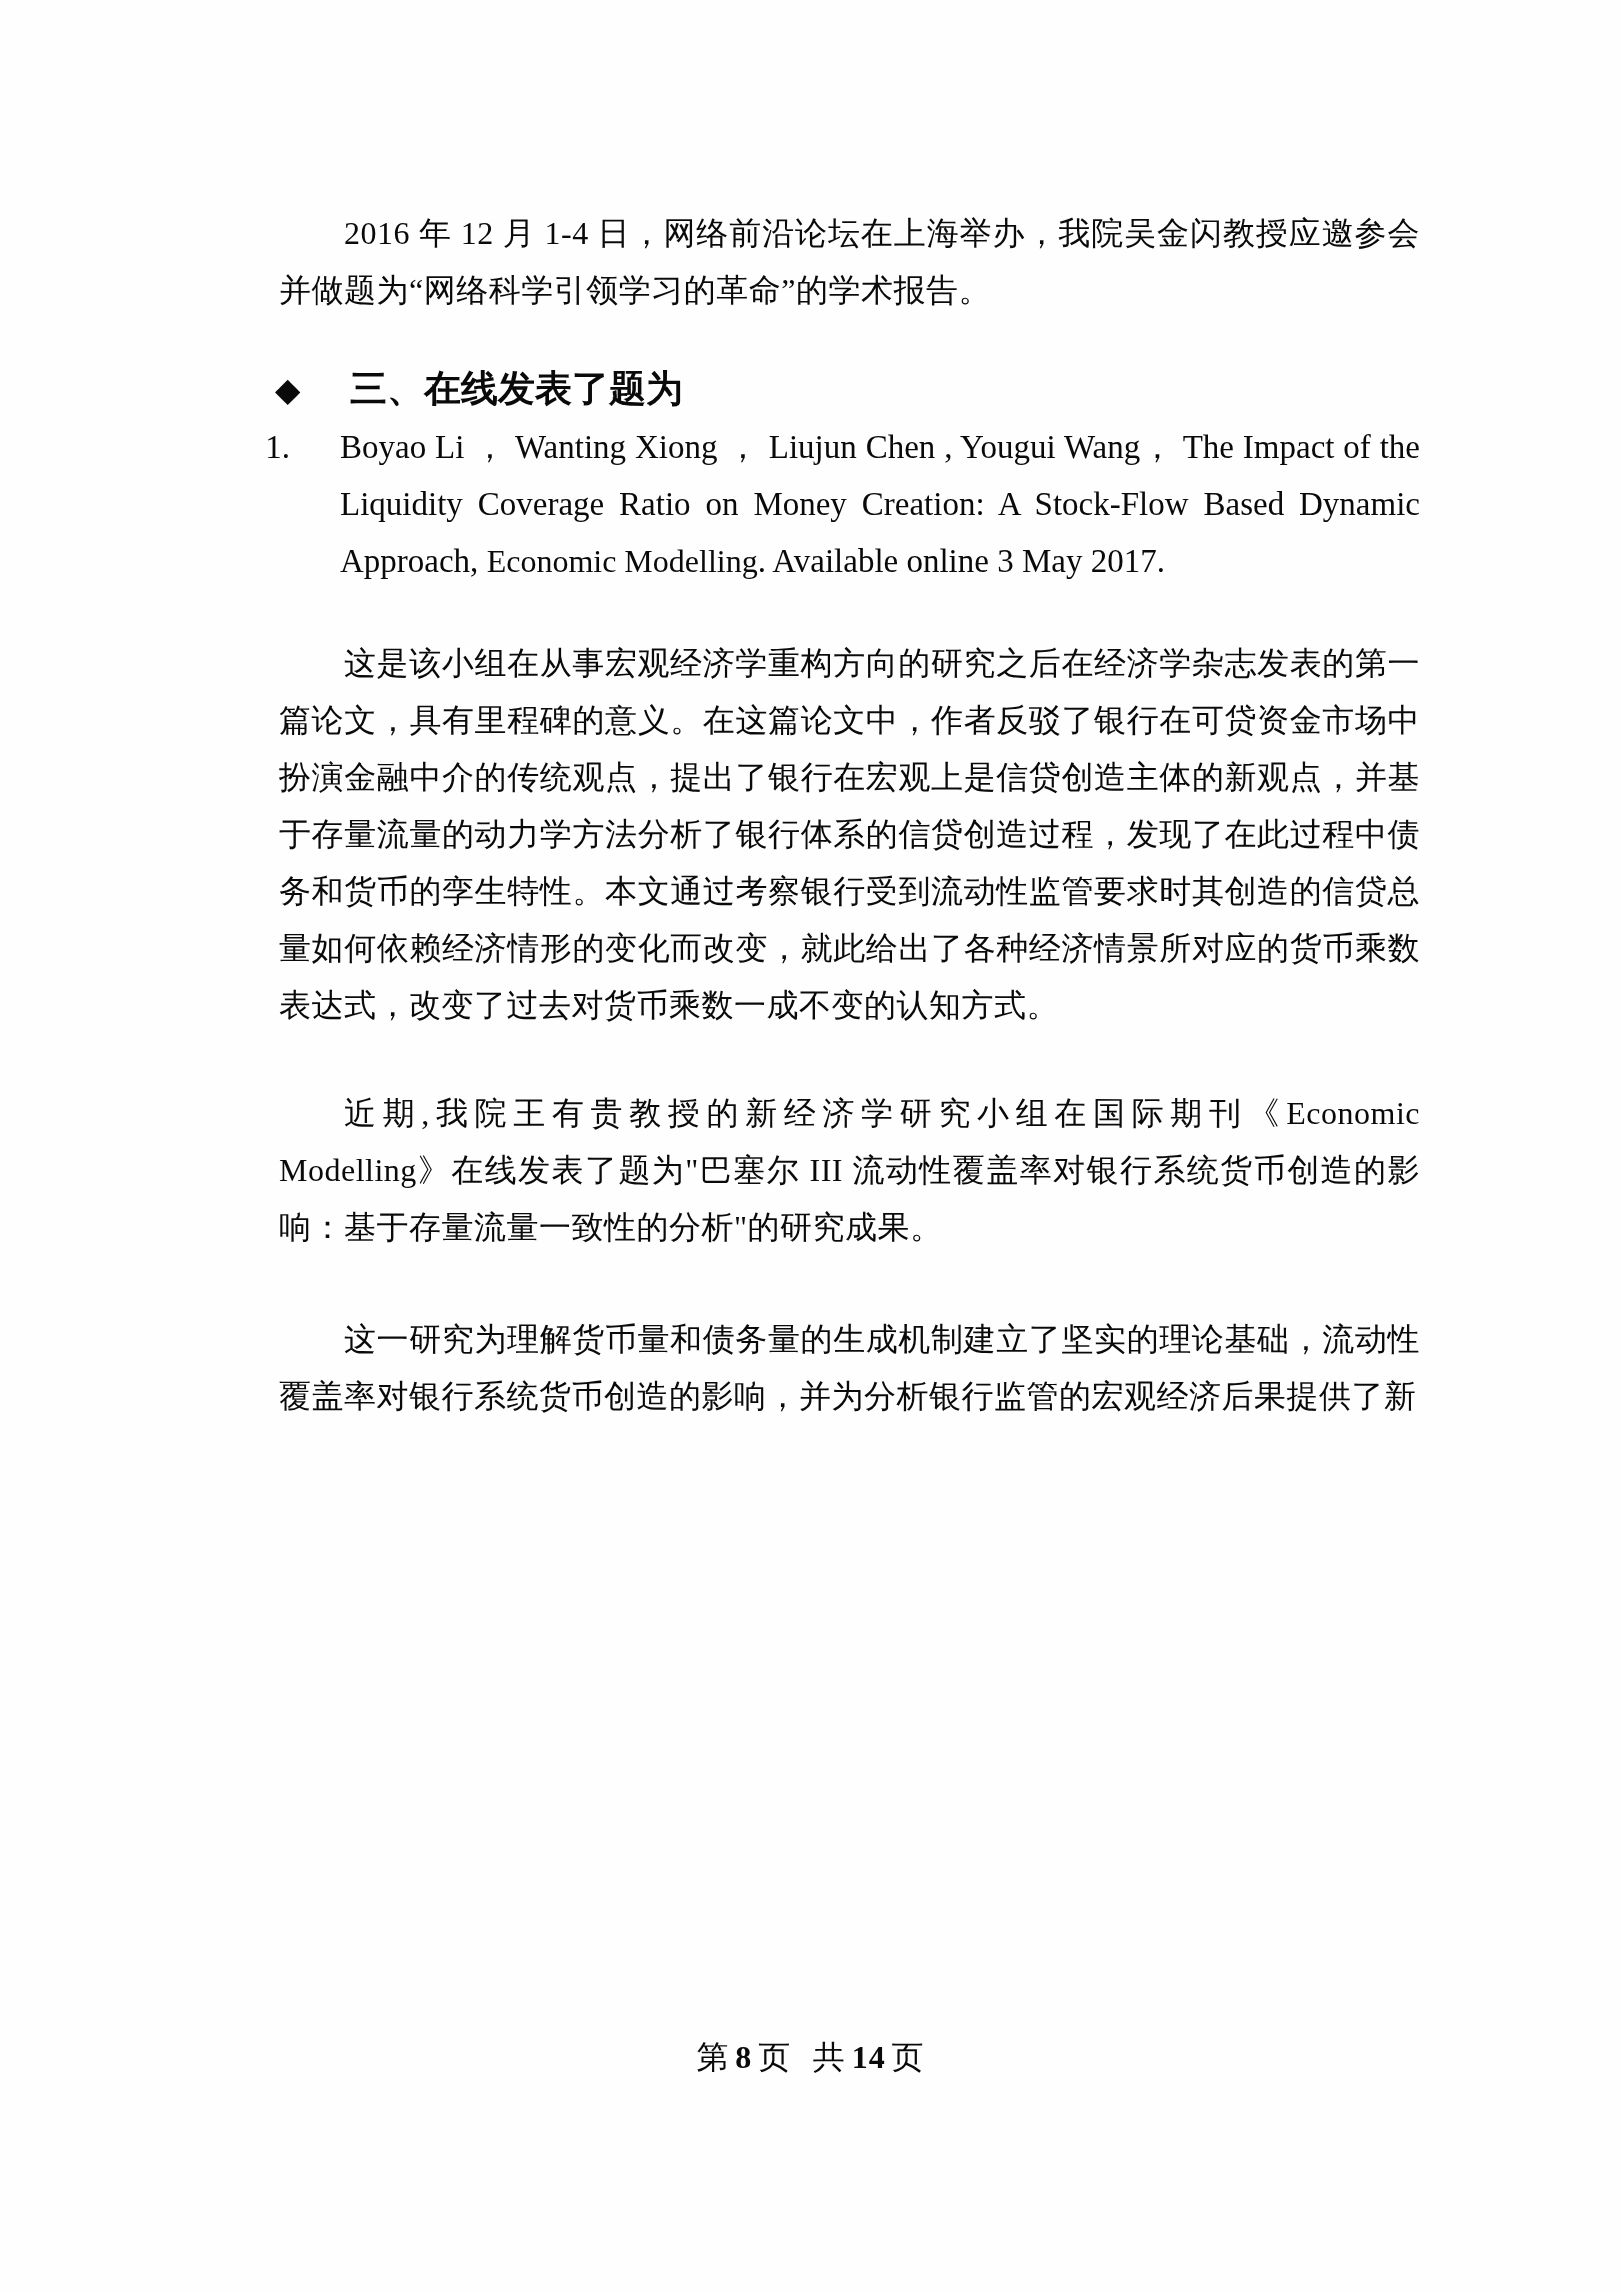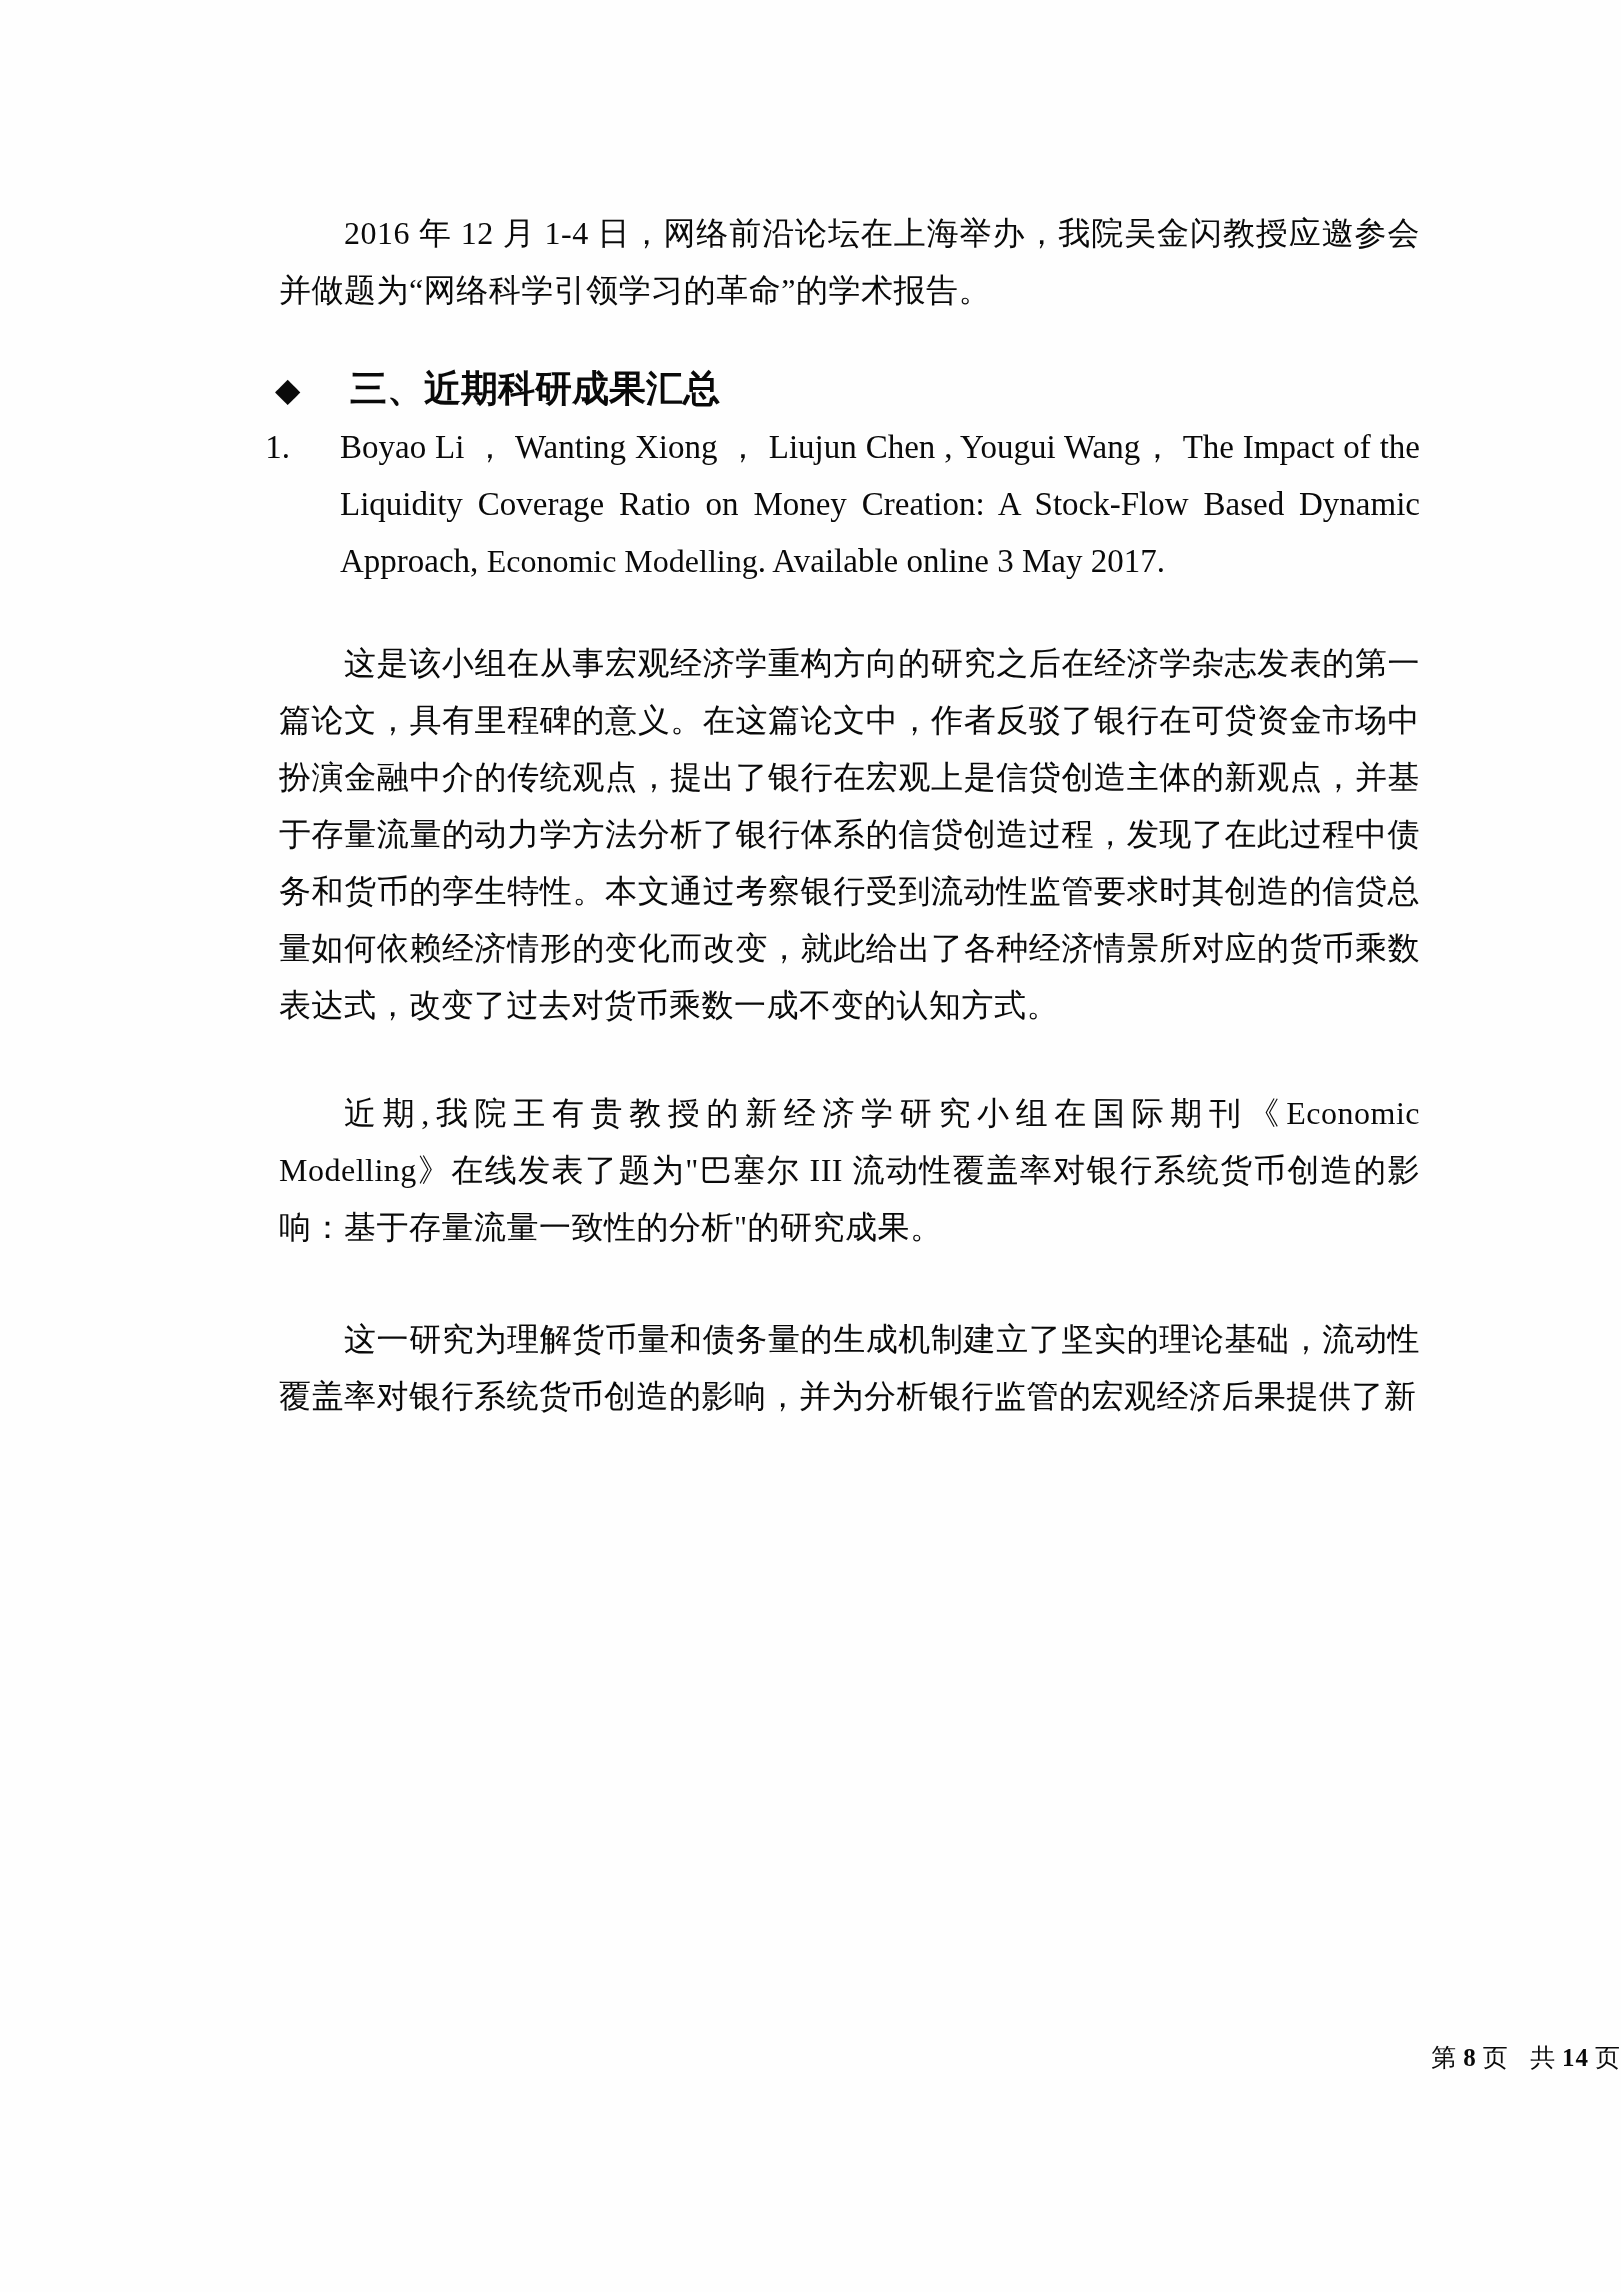--- a/index.html
+++ b/index.html
@@ -73,39 +73,39 @@
     text-align: justify;
     text-align-last: left;
   }
   .journal-name { font-size: 32px; }
 
   .page-footer {
     position: absolute;
     top: 2041px;
     left: 0;
     width: 100%;
-    text-align: right;
-    font-size: 25px;
+    text-align: center;
+    font-size: 32px;
     line-height: 33px;
     letter-spacing: 1px;
   }
   .page-footer .num { font-weight: bold; padding: 0 5.9px; }
   .page-footer .gap { display: inline-block; width: 21.6px; }
 </style>
 </head>
 <body>
 
 <div class="page">
   <div class="content">
 
     <p class="para indent para-event">2016 年 12 月 1-4 日，网络前沿论坛在上海举办，我院吴金闪教授应邀参会并做题为“网络科学引领学习的革命”的学术报告。</p>
 
     <div class="section-heading">
       <span class="diamond">◆</span>
-      <span>三、近期科研成果汇总</span>
+      <span>三、在线发表了题为</span>
     </div>
 
     <div class="pub-item">
       <span class="pub-number">1.</span>
       <div class="pub-text"><span>Boyao Li ， Wanting Xiong ， Liujun Chen , Yougui Wang， The Impact of the Liquidity Coverage Ratio on Money Creation: A Stock-Flow Based Dynamic Approach, </span><span class="journal-name">Economic Modelling</span><span>. Available online 3 May 2017.</span></div>
     </div>
 
 
     <p class="para indent para-milestone">这是该小组在从事宏观经济学重构方向的研究之后在经济学杂志发表的第一篇论文，具有里程碑的意义。在这篇论文中，作者反驳了银行在可贷资金市场中扮演金融中介的传统观点，提出了银行在宏观上是信贷创造主体的新观点，并基于存量流量的动力学方法分析了银行体系的信贷创造过程，发现了在此过程中债务和货币的孪生特性。本文通过考察银行受到流动性监管要求时其创造的信贷总量如何依赖经济情形的变化而改变，就此给出了各种经济情景所对应的货币乘数表达式，改变了过去对货币乘数一成不变的认知方式。</p>
 

